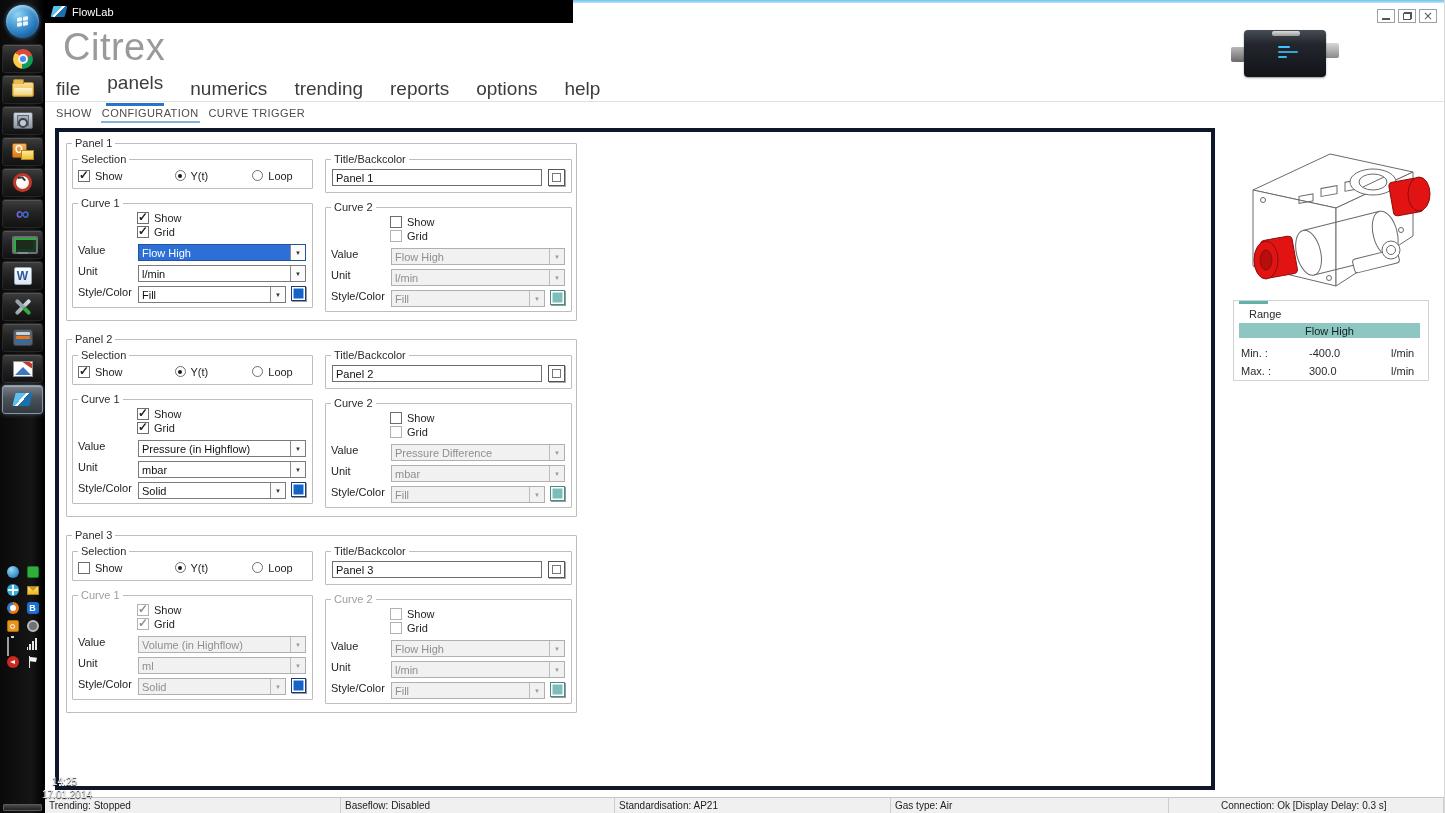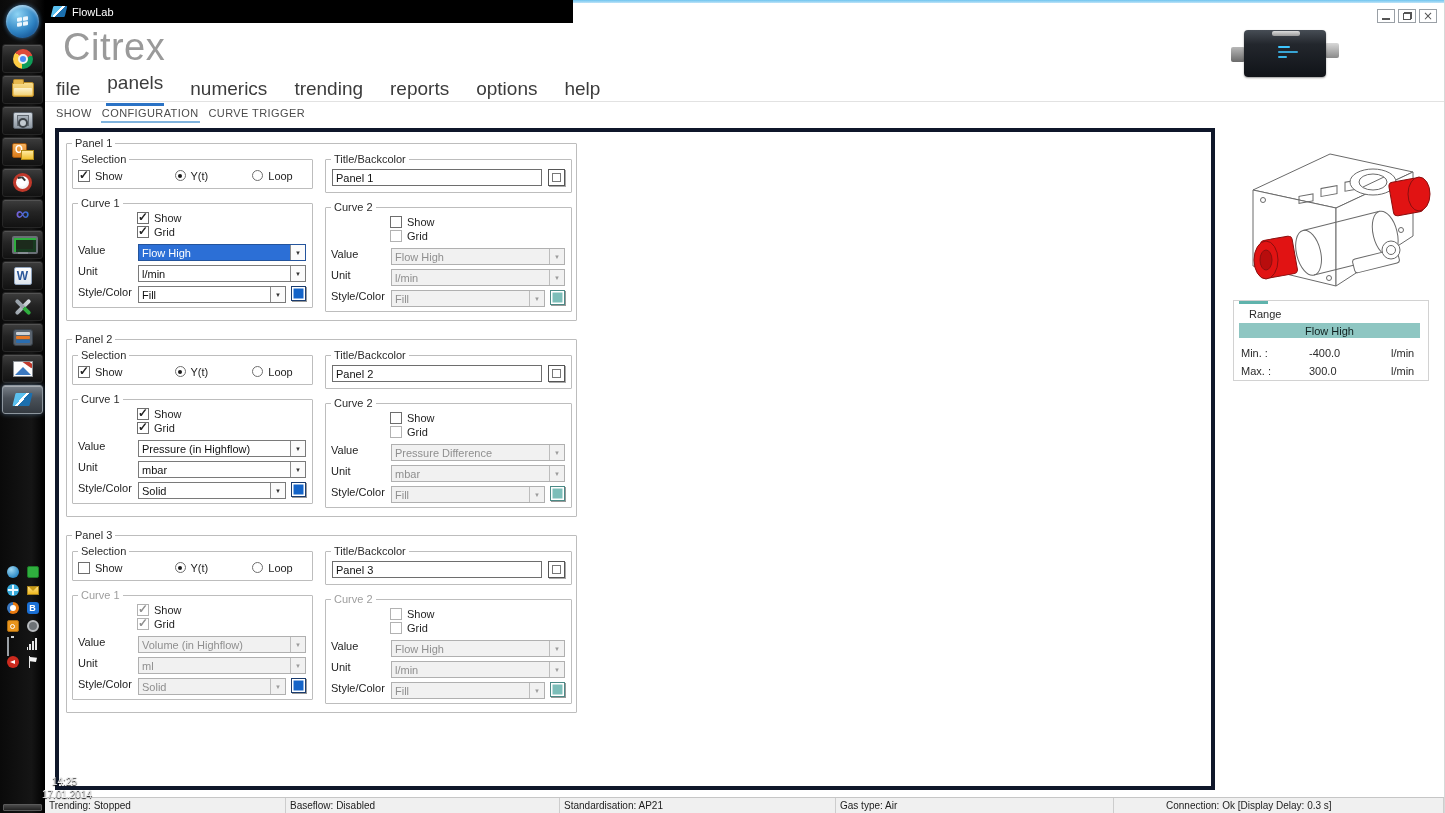--- a/index.html
+++ b/index.html
@@ -160,21 +160,21 @@
   .range-tab { position:absolute; top:0; left:5px; width:29px; height:3px; }
   .range-title { position:absolute; top:7px; left:7px; font-size:11px; color:#2b2b2b;padding-left:8px; }
   .range-banner { position:absolute; top:22px; left:5px; right:8px; height:15px; display:flex; align-items:center; justify-content:center; font-size:11px; color:#10201f; }
   .range-row { position:absolute; left:7px; right:8px; display:flex; font-size:11px; color:#2b2b2b; }
   .range-row.r1 { top:46px; } .range-row.r2 { top:64px; }
   .rr-lab { width:68px; } .rr-val { width:82px; } .rr-unit { flex:1; }
 
   
   .statusbar { position:absolute; left:0; right:0; bottom:0; height:16px; background:#f0f0f0; border-top:1px solid #c6c6c6; display:flex; font-size:10px; color:#1c1c1c; }
   .sb-cell { border-right:1px solid #cdcdcd; padding:2px 0 0 4px; white-space:nowrap; overflow:hidden; }
-  .sb-c1{ width:241px; } .sb-c2{ width:274px; } .sb-c3{ width:276px; } .sb-c4{ width:278px; } .sb-c5{ flex:1;margin-left:48px; }
+  .sb-c1{ width:296px; } .sb-c2{ width:274px; } .sb-c3{ width:276px; } .sb-c4{ width:278px; } .sb-c5{ flex:1;margin-left:48px; }
 </style>
 </head>
 <body>
 
 <div class="screen">
 
   <div class="taskbar">
     <div class="start-orb">
       <span class="orb-flag">
           <span></span>

